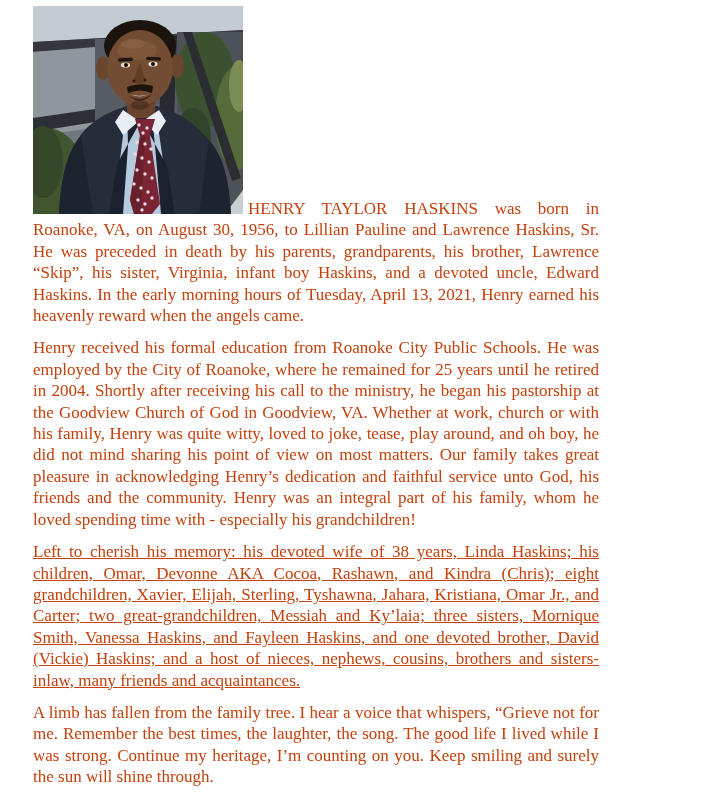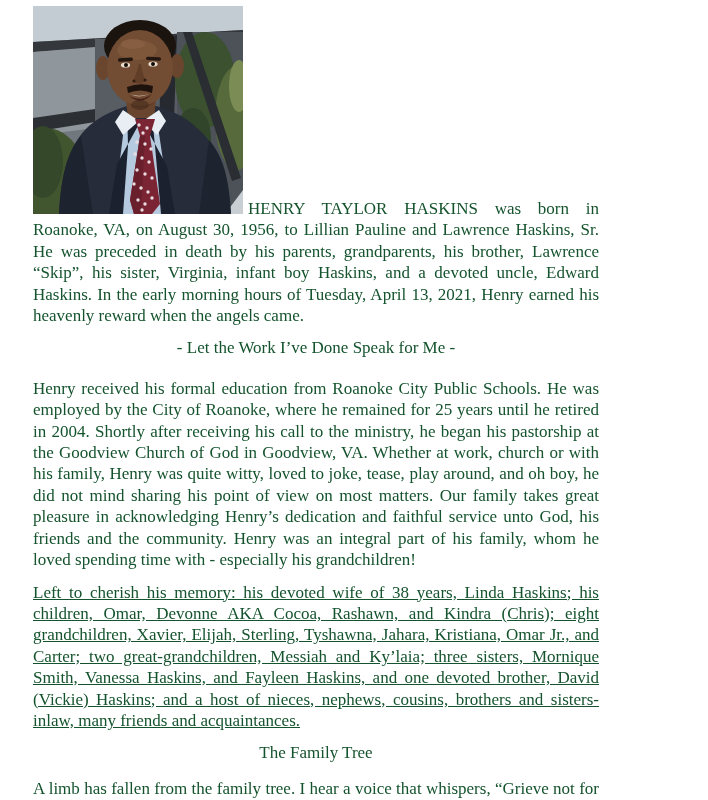--- a/index.html
+++ b/index.html
@@ -6,21 +6,21 @@
   body {
     width: 708px; height: 800px;
     background: #ffffff;
     overflow: hidden;
   }
   .page {
     box-sizing: border-box;
     width: 632px; height: 800px;
     padding: 6px 33px 0 33px;
     font-family: "Liberation Serif", "DejaVu Serif", serif;
-    color: #14532d;
+    color: #c2410c;
   }
   .body-text {
     font-size: 17px;
     line-height: 21.4px;
     text-align: justify;
     margin: 0;
   }
   .heading {
     font-size: 17px;
     line-height: 21.4px;
@@ -125,23 +125,21 @@
       <circle cx="120" cy="58" r="2" fill="#120b07"></circle>
       <path d="M106,58 C104,66 102,71 100,75 Q106,80 113,75 C111,71 109,66 108,58 Z" fill="#5e3c27" opacity="0.85"></path>
       <circle cx="101" cy="75" r="1.5" fill="#2f1b10"></circle>
       <circle cx="112" cy="74" r="1.5" fill="#2f1b10"></circle>
       <path d="M94,81 Q107,76 120,80 L119,87 Q107,82 95,87 Z" fill="#1e130c"></path>
       <path d="M95,89 Q107,97 119,88 Q108,101 95,89 Z" fill="#46241a"></path>
       <path d="M98,88.5 Q107,92.5 116,88 Q107,91 98,88.5 Z" fill="#d8c8b8" opacity="0.85"></path>
       <ellipse cx="107" cy="99" rx="9" ry="5" fill="#3c2416" opacity="0.5"></ellipse>
     </svg></span><span>HENRY TAYLOR HASKINS was born in Roanoke, VA, on August 30, 1956, to Lillian Pauline and Lawrence Haskins, Sr. He was preceded in death by his parents, grandparents, his brother, Lawrence “Skip”, his sister, Virginia, infant boy Haskins, and a devoted uncle, Edward Haskins. In the early morning hours of Tuesday, April 13, 2021, Henry earned his heavenly reward when the angels came.</span></p>
 
-  <p class="heading" id="heading-work">- Let the Work I’ve Done Speak for Me -</p>
 
   <p class="body-text" id="biography-paragraph">Henry received his formal education from Roanoke City Public Schools. He was employed by the City of Roanoke, where he remained for 25 years until he retired in 2004. Shortly after receiving his call to the ministry, he began his pastorship at the Goodview Church of God in Goodview, VA. Whether at work, church or with his family, Henry was quite witty, loved to joke, tease, play around, and oh boy, he did not mind sharing his point of view on most matters. Our family takes great pleasure in acknowledging Henry’s dedication and faithful service unto God, his friends and the community. Henry was an integral part of his family, whom he loved spending time with - especially his grandchildren!</p>
 
   <p class="body-text" id="family-paragraph">Left to cherish his memory: his devoted wife of 38 years, Linda Haskins; his children, Omar, Devonne AKA Cocoa, Rashawn, and Kindra (Chris); eight grandchildren, Xavier, Elijah, Sterling, Tyshawna, Jahara, Kristiana, Omar Jr., and Carter; two great-grandchildren, Messiah and Ky’laia; three sisters, Mornique Smith, Vanessa Haskins, and Fayleen Haskins, and one devoted brother, David (Vickie) Haskins; and a host of nieces, nephews, cousins, brothers and sisters-inlaw, many friends and acquaintances.</p>
 
-  <p class="heading" id="heading-family-tree">The Family Tree</p>
 
   <p class="body-text" id="poem-paragraph">A limb has fallen from the family tree. I hear a voice that whispers, “Grieve not for me. Remember the best times, the laughter, the song. The good life I lived while I was strong. Continue my heritage, I’m counting on you. Keep smiling and surely the sun will shine through.</p>
 
 </div>
 
 </body></html>

